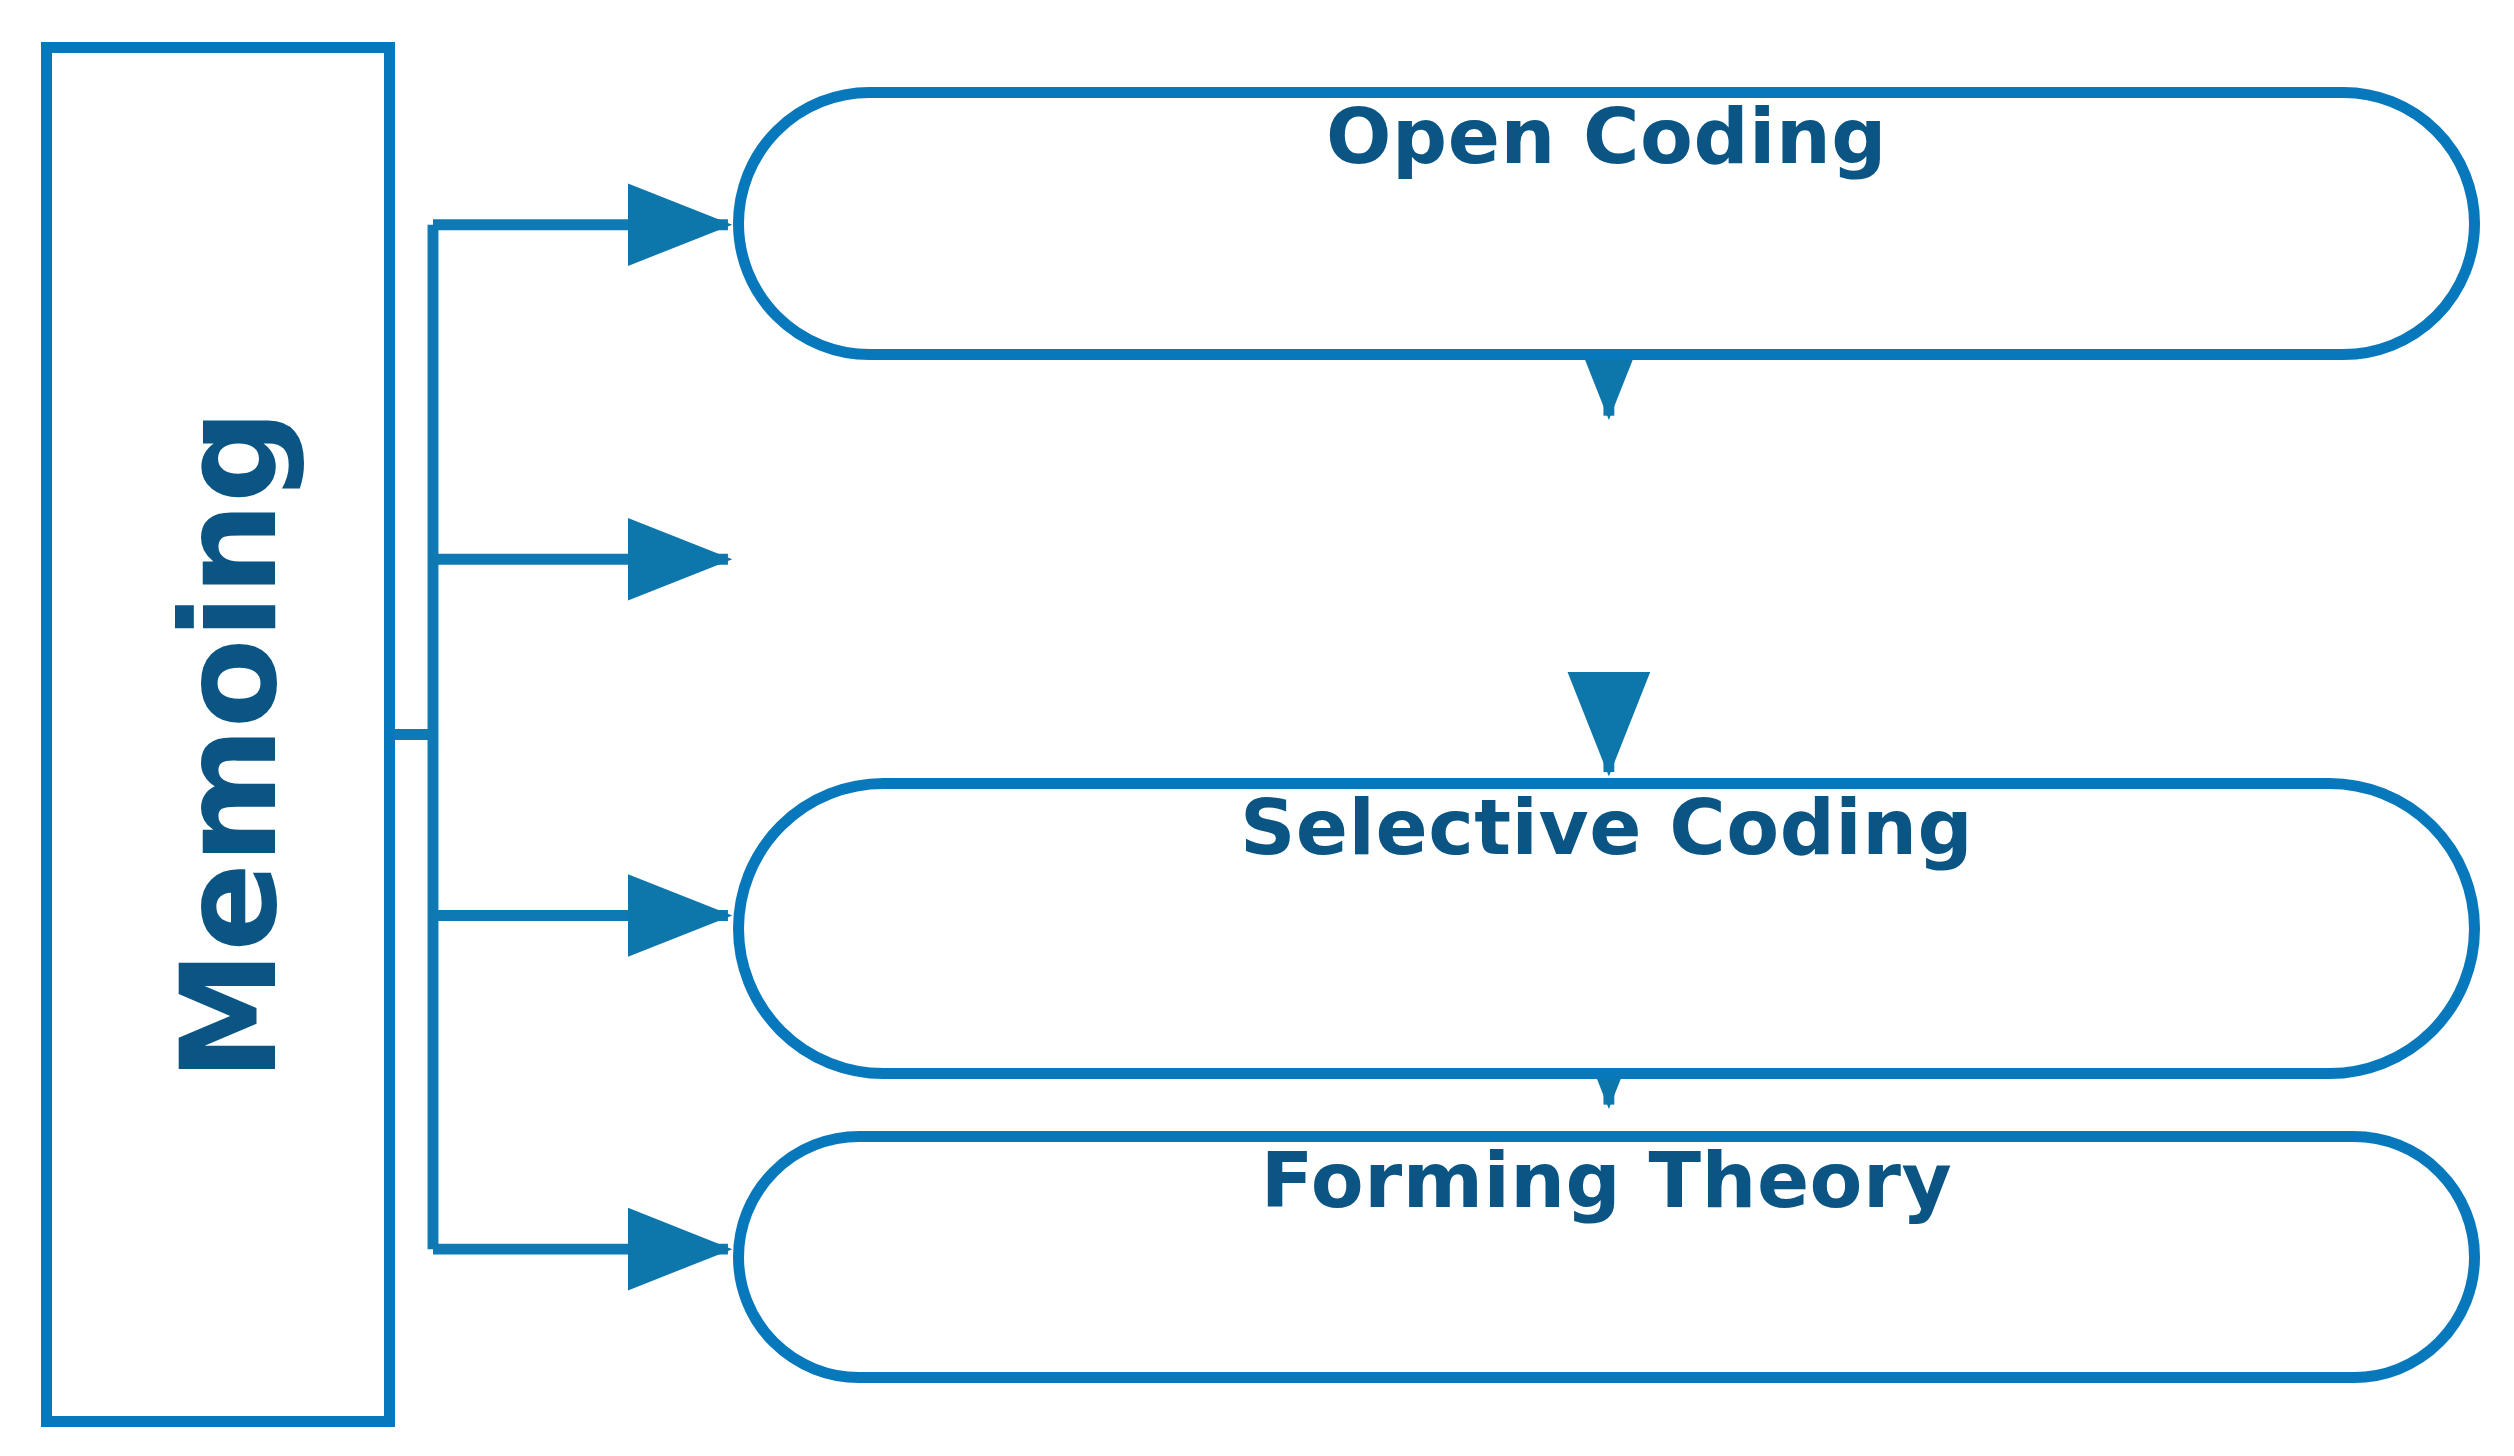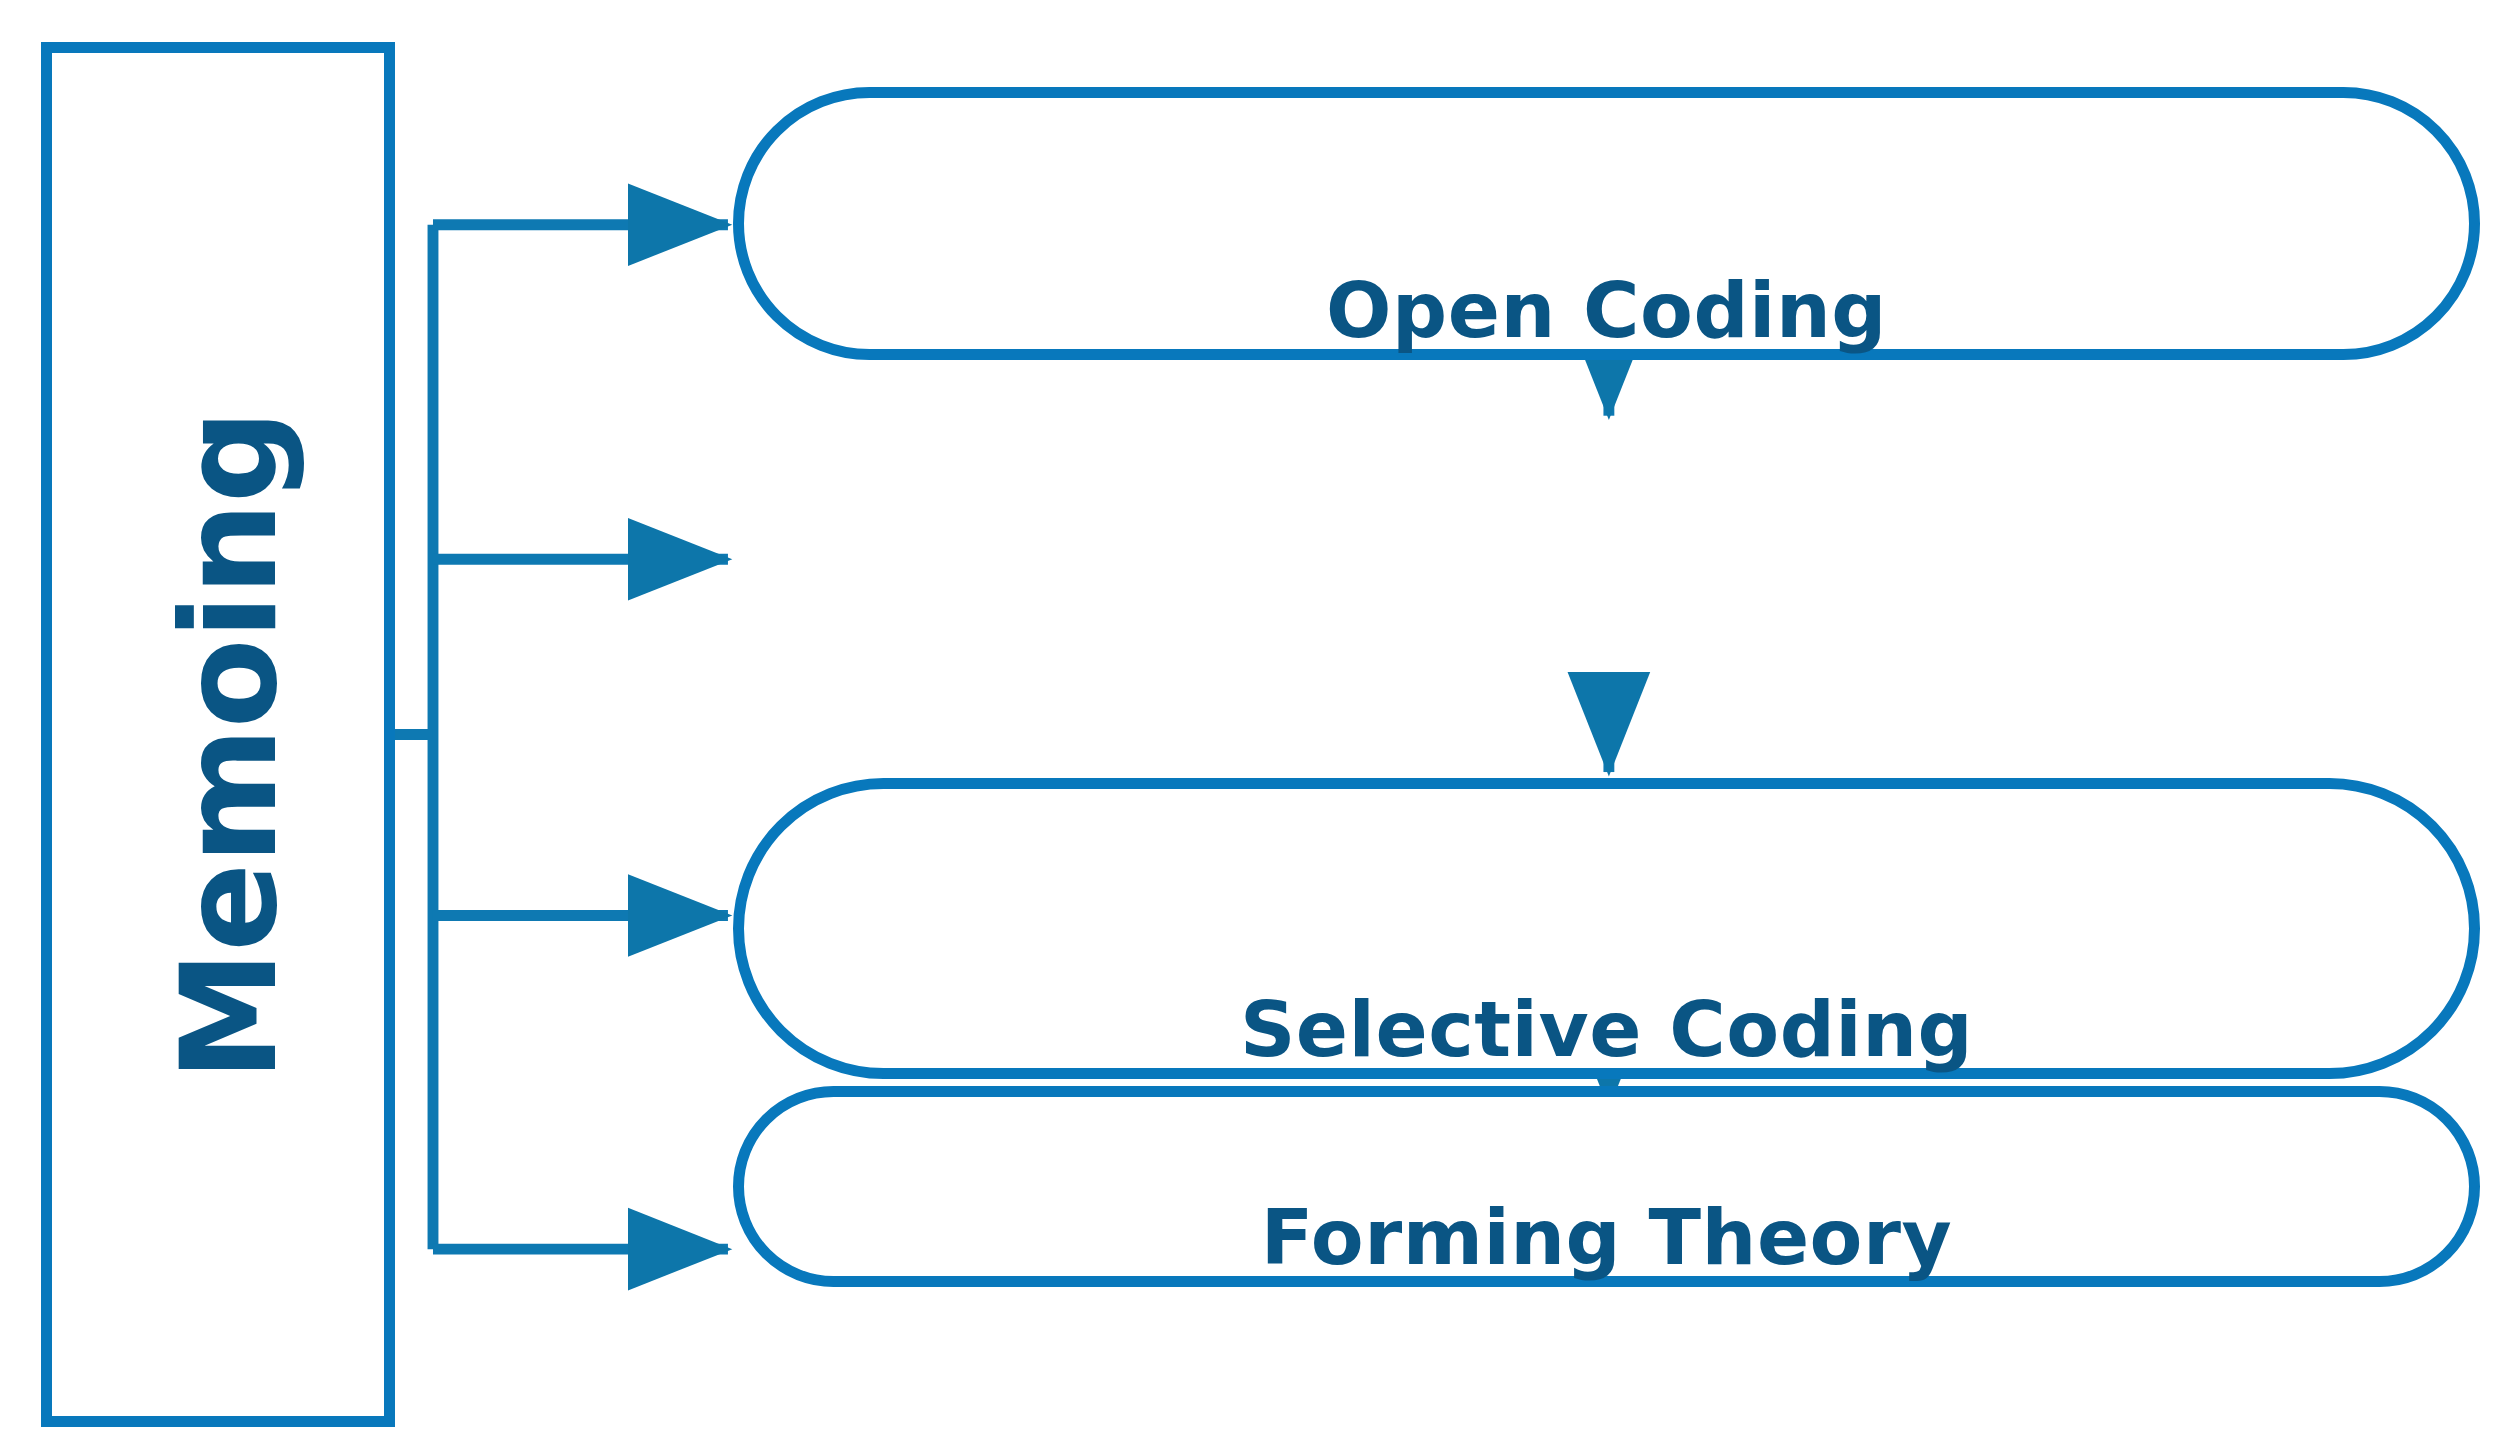--- a/index.html
+++ b/index.html
@@ -59,37 +59,37 @@
   
   .pill {
     position: absolute;
     left: 733px;
     width: 1747px;
     box-sizing: border-box;
     border: 11px solid #0878BC;
     background: #ffffff;
     border-radius: 9899px;
     display: flex;
-    align-items: flex-end;
+    align-items: flex-start;
     justify-content: center;
   }
   .pill-label {
     color: #0A5584;
     font-family: "DejaVu Sans", sans-serif;
     font-weight: bold;
     font-size: 77px;
     letter-spacing: 0.5px;
     white-space: nowrap;
     line-height: 1;
   }
 
   .pill-1 { top: 87px;   height: 273px; }
   .pill-2 { top: 423px;  height: 271px; }
   .pill-3 { top: 778px;  height: 301px; }
-  .pill-4 { top: 1086px; height: 201px; }
+  .pill-4 { top: 1131px; height: 252px; }
 </style>
 </head>
 <body>
 
 <div id="stage">
 
   <svg class="layer" viewBox="0 0 2540 1471">
     <defs>
       <marker id="ah-right" markerWidth="10" markerHeight="10" refX="9.2" refY="4" orient="auto" markerUnits="strokeWidth">
         <path d="M0,0.2 L9.6,4 L0,7.8 Z" fill="#0D76AA"></path>

